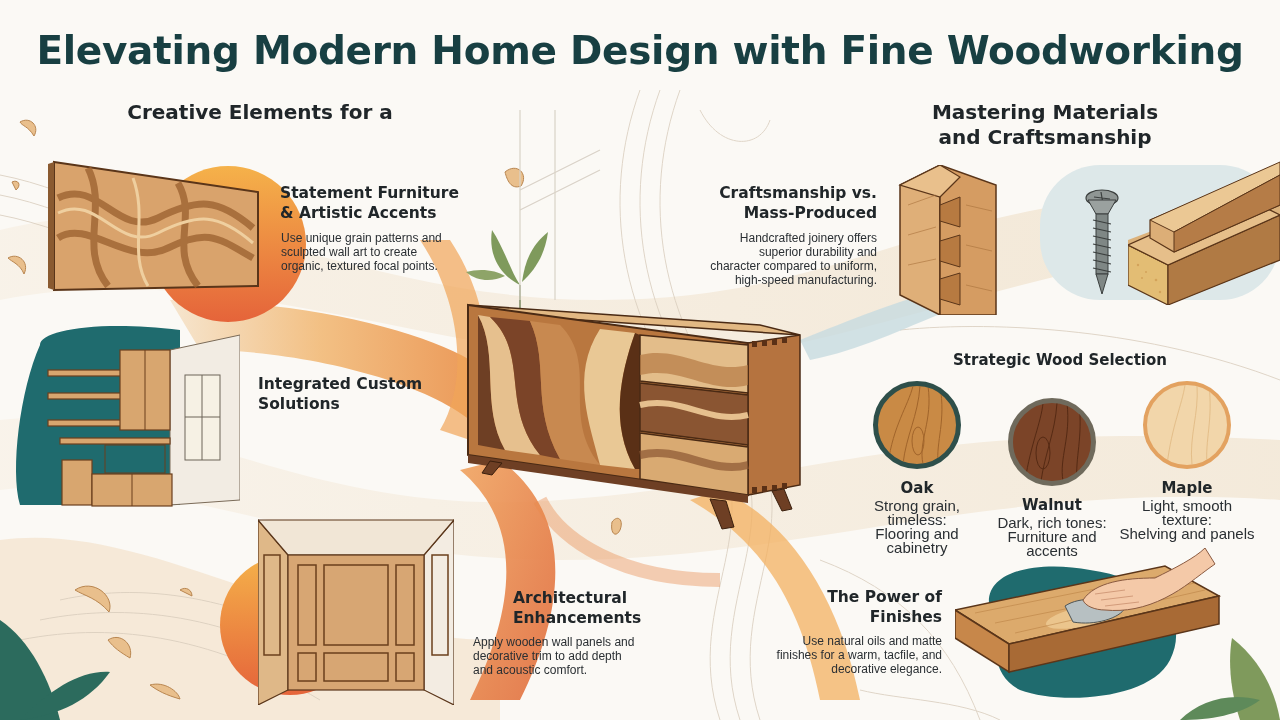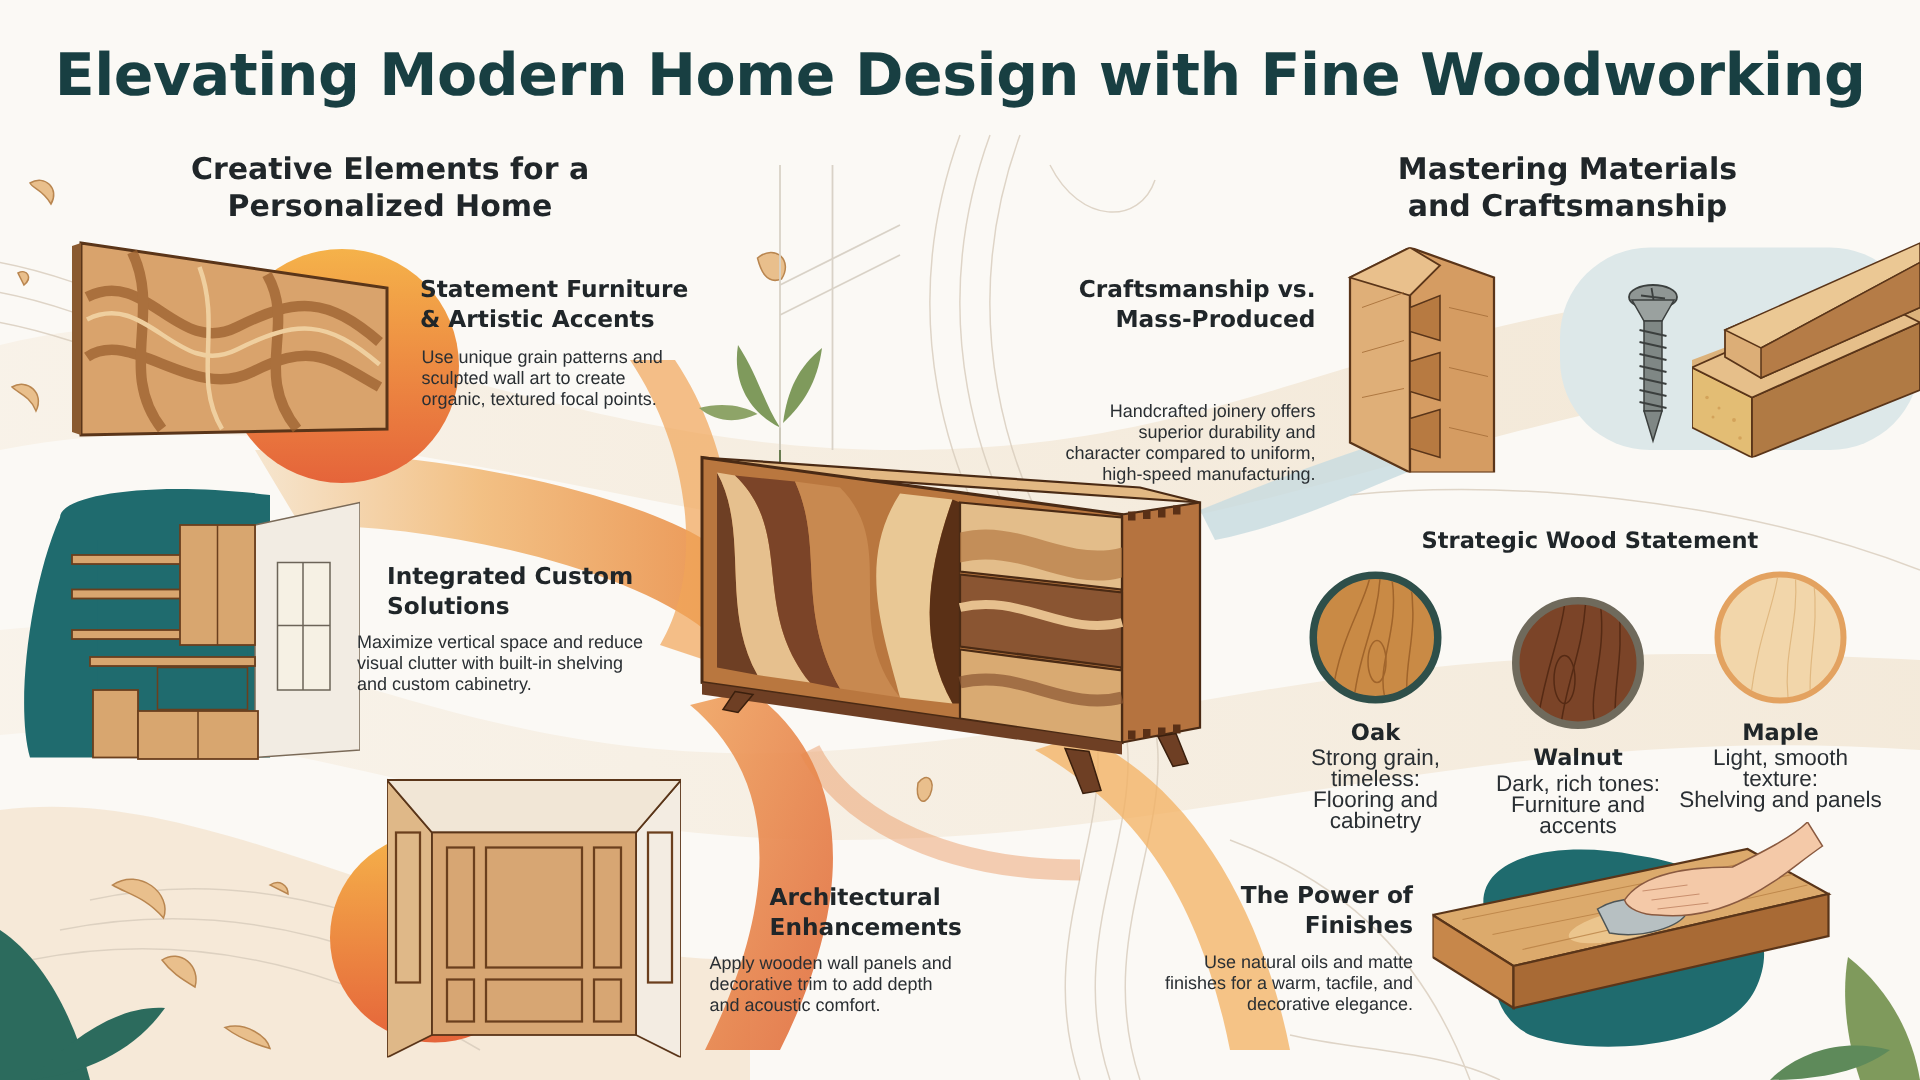--- a/index.html
+++ b/index.html
@@ -141,21 +141,20 @@
         <path d="M555 110 L 555 300"></path>
       <path d="M520 190 L 600 150"></path>
         <path d="M520 210 L 600 170"></path>
     </g>
   </svg>
 
   <h1 class="title">Elevating Modern Home Design with Fine Woodworking</h1>
 
   <div class="section-heading" style="left:95px; top:100px; width:330px;">
     <div>Creative Elements for a</div>
-    <div>Personalized Home</div>
   </div>
 
   <svg style="position:absolute; left:48px; top:158px;" width="215" height="135" viewBox="0 0 215 135">
     <polygon points="6,4 210,34 210,128 6,132" fill="#d9a36c" stroke="#5a3519" stroke-width="2"></polygon>
     <polygon points="0,6 6,4 6,132 0,130" fill="#8a5a30"></polygon>
     <g fill="none" stroke="#9a5f2e" stroke-width="7" opacity="0.75">
       <path d="M10 40 C 50 20, 70 80, 110 60 S 170 40, 205 70"></path>
       <path d="M10 80 C 40 60, 80 110, 120 90 S 170 80, 205 100"></path>
       <path d="M40 10 C 60 50, 30 90, 60 128"></path>
       <path d="M130 25 C 150 60, 120 90, 150 128"></path>
@@ -188,25 +187,20 @@
       <rect x="20" y="108" width="110" height="6"></rect>
       <rect x="22" y="130" width="30" height="45"></rect>
       <rect x="52" y="144" width="80" height="32"></rect>
     </g>
     <path d="M105 20 V100 M92 144 V176" stroke="#6b3f1d" stroke-width="1"></path>
     <rect x="65" y="115" width="60" height="28" fill="#1f6b6e" stroke="#6b3f1d" stroke-width="1"></rect>
   </svg>
   <div class="item-title" style="left:238px; top:374px;margin-left:20px;">
     <div>Integrated Custom</div>
     <div>Solutions</div>
-  </div>
-  <div class="item-desc" style="left:238px; top:421px;">
-    <div>Maximize vertical space and reduce</div>
-    <div>visual clutter with built-in shelving</div>
-    <div>and custom cabinetry.</div>
   </div>
 
   <svg style="position:absolute; left:258px; top:515px;" width="196" height="190" viewBox="0 0 196 190">
     <polygon points="0,5 30,40 30,175 0,190" fill="#dfb888" stroke="#5a3519" stroke-width="1.2"></polygon>
     <polygon points="196,5 166,40 166,175 196,190" fill="#f3ece2" stroke="#5a3519" stroke-width="1.2"></polygon>
     <polygon points="0,5 196,5 166,40 30,40" fill="#f1e6d6" stroke="#5a3519" stroke-width="1.2"></polygon>
     <rect x="30" y="40" width="136" height="135" fill="#d7a673" stroke="#5a3519" stroke-width="1.2"></rect>
     <g fill="none" stroke="#6b3f1d" stroke-width="1.5">
       <rect x="40" y="50" width="18" height="80"></rect>
       <rect x="66" y="50" width="64" height="80"></rect>
@@ -271,21 +265,21 @@
 
   <div class="section-heading" style="left:880px; top:100px; width:330px;">
     <div>Mastering Materials</div>
     <div>and Craftsmanship</div>
   </div>
 
   <div class="item-title right" style="left:680px; top:183px; width:197px;">
     <div>Craftsmanship vs.</div>
     <div>Mass-Produced</div>
   </div>
-  <div class="item-desc right" style="left:660px; top:231px; width:217px;margin-top:36px;">
+  <div class="item-desc right" style="left:660px; top:231px; width:217px;">
     <div>Handcrafted joinery offers</div>
     <div>superior durability and</div>
     <div>character compared to uniform,</div>
     <div>high-speed manufacturing.</div>
   </div>
 
   <svg style="position:absolute; left:878px; top:165px;" width="125" height="150" viewBox="0 0 125 150">
     <polygon points="22,20 62,0 62,150 22,130" fill="#dfaf78" stroke="#5a3519" stroke-width="1.5"></polygon>
     <polygon points="62,0 118,20 118,150 62,150" fill="#d59c62" stroke="#5a3519" stroke-width="1.5"></polygon>
     <polygon points="22,20 62,0 82,12 62,32" fill="#e9c08c" stroke="#5a3519" stroke-width="1.2"></polygon>
@@ -321,21 +315,21 @@
     <polygon points="46,72 152,15 152,45 46,92" fill="#b57c47" stroke="#5a3519" stroke-width="1"></polygon>
     <g fill="#c9924a" opacity="0.6">
       <circle cx="10" cy="105" r="1.2"></circle>
         <circle cx="18" cy="112" r="1"></circle>
         <circle cx="28" cy="120" r="1.3"></circle>
         <circle cx="14" cy="118" r="1"></circle>
         <circle cx="32" cy="132" r="1.2"></circle>
     </g>
   </svg>
 
-  <div class="wood-sel-heading">Strategic Wood Statement</div>
+  <div class="wood-sel-heading">Strategic Wood Selection</div>
 
   <div class="wood" style="left:847px; top:381px;">
     <div class="disc" style="background:#c98a45; border:5px solid #2e4f4a;">
       <svg width="78" height="78" viewBox="0 0 78 78" style="position:absolute;left:0;top:0;">
         <g stroke="#a0642b" stroke-width="1" fill="none">
           <path d="M10 78 C 15 40, 30 20, 35 0"></path>
             <path d="M25 78 C 28 50, 40 30, 42 0"></path>
           <path d="M45 78 C 40 55, 55 35, 50 0"></path>
             <path d="M60 78 C 58 55, 68 35, 62 0"></path>
           <ellipse cx="40" cy="55" rx="6" ry="14"></ellipse>

